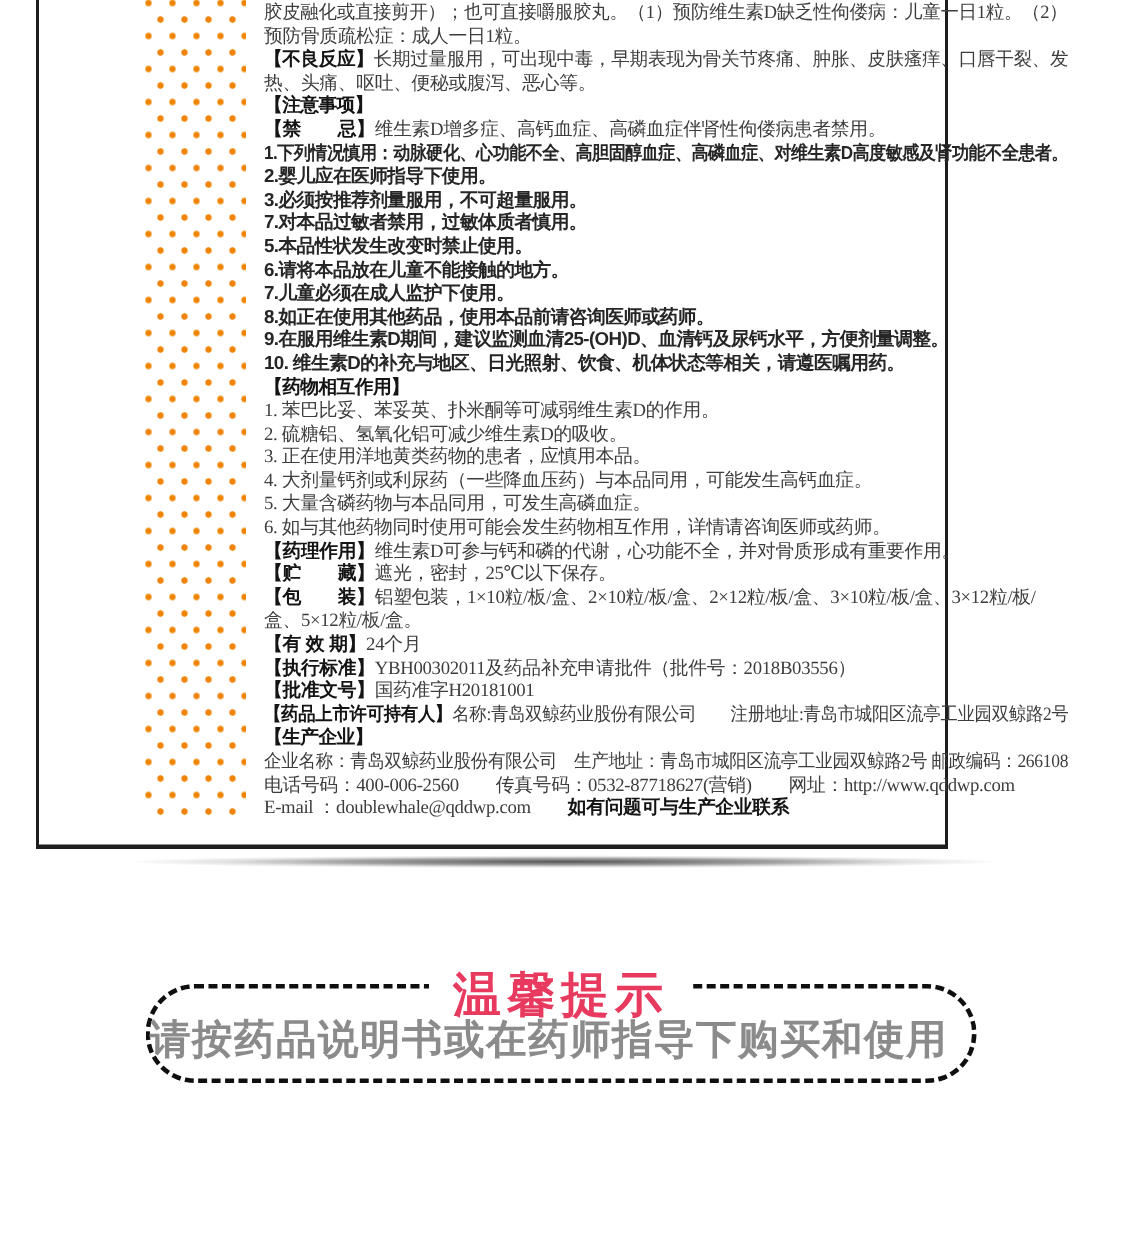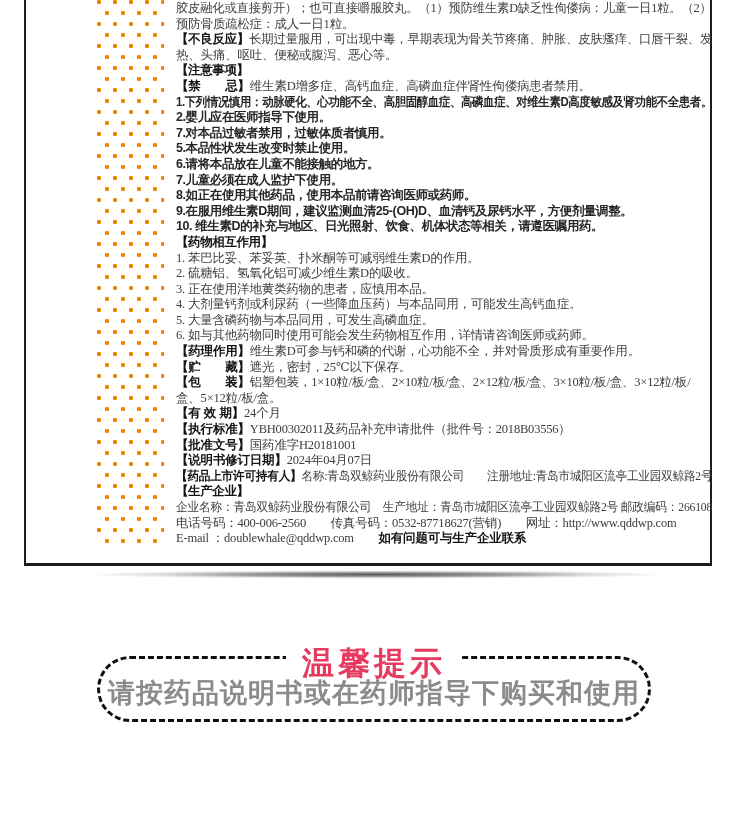--- a/index.html
+++ b/index.html
@@ -8,21 +8,21 @@
     background: #ffffff;
     position: relative;
     overflow: hidden;
     font-family: "Liberation Sans", "DejaVu Sans", sans-serif;
   }
 
   
   .panel {
     position: absolute;
     left: 24px; top: 0;
-    width: 688px; height: 566px;
+    width: 608px; height: 566px;
     box-sizing: border-box;
     background: #ffffff;
     border-left: 2px solid var(--border-dark);
     border-right: 2px solid var(--border-dark);
     border-bottom: 3px solid var(--border-dark);
   }
 
   .dots {
     position: absolute;
     left: 70px; top: 0;
@@ -96,21 +96,20 @@
     font-size: 32px;
     font-weight: bold;
     letter-spacing: 4px;
     color: var(--title-red);
     white-space: nowrap;
   }
   .notice-message {
     position: absolute;
     left: 0; right: 0;
     top: 16px;
-    text-align: center;
     font-size: 27px;
     font-weight: bold;
     letter-spacing: 1px;
     color: var(--message-gray);
     white-space: nowrap;
   }
 </style>
 </head>
 <body>
 
@@ -118,20 +117,21 @@
   <div class="dots"></div>
   <div class="content">
       <div class="line serif" style="transform-origin: 0px 50%; transform: scaleX(0.985294);"><span>胶皮融化或直接剪开）；也可直接嚼服胶丸。（1）预防维生素D缺乏性佝偻病：儿童一日1粒。（2）</span></div>
       <div class="line serif"><span>预防骨质疏松症：成人一日1粒。</span></div>
       <div class="line serif" style="transform-origin: 0px 50%; transform: scaleX(0.990758);"><span class="b">【不良反应】</span><span>长期过量服用，可出现中毒，早期表现为骨关节疼痛、肿胀、皮肤瘙痒、口唇干裂、发</span></div>
       <div class="line serif"><span>热、头痛、呕吐、便秘或腹泻、恶心等。</span></div>
       <div class="line sans"><span class="b">【注意事项】</span></div>
       <div class="line serif"><span class="b">【禁　　忌】</span><span>维生素D增多症、高钙血症、高磷血症伴肾性佝偻病患者禁用。</span></div>
       <div class="line sans" style="transform-origin: 0px 50%; transform: scaleX(0.913118);"><span>1.下列情况慎用：动脉硬化、心功能不全、高胆固醇血症、高磷血症、对维生素D高度敏感及肾功能不全患者。</span></div>
       <div class="line sans"><span>2.婴儿应在医师指导下使用。</span></div>
+      <div class="line sans"><span>3.必须按推荐剂量服用，不可超量服用。</span></div>
       <div class="line sans"><span>7.对本品过敏者禁用，过敏体质者慎用。</span></div>
       <div class="line sans"><span>5.本品性状发生改变时禁止使用。</span></div>
       <div class="line sans"><span>6.请将本品放在儿童不能接触的地方。</span></div>
       <div class="line sans"><span>7.儿童必须在成人监护下使用。</span></div>
       <div class="line sans"><span>8.如正在使用其他药品，使用本品前请咨询医师或药师。</span></div>
       <div class="line sans"><span>9.在服用维生素D期间，建议监测血清25-(OH)D、血清钙及尿钙水平，方便剂量调整。</span></div>
       <div class="line sans"><span>10. 维生素D的补充与地区、日光照射、饮食、机体状态等相关，请遵医嘱用药。</span></div>
       <div class="line sans"><span class="b">【药物相互作用】</span></div>
       <div class="line serif"><span>1. 苯巴比妥、苯妥英、扑米酮等可减弱维生素D的作用。</span></div>
       <div class="line serif"><span>2. 硫糖铝、氢氧化铝可减少维生素D的吸收。</span></div>
@@ -139,21 +139,20 @@
       <div class="line serif"><span>4. 大剂量钙剂或利尿药（一些降血压药）与本品同用，可能发生高钙血症。</span></div>
       <div class="line serif"><span>5. 大量含磷药物与本品同用，可发生高磷血症。</span></div>
       <div class="line serif"><span>6. 如与其他药物同时使用可能会发生药物相互作用，详情请咨询医师或药师。</span></div>
       <div class="line serif"><span class="b">【药理作用】</span><span>维生素D可参与钙和磷的代谢，心功能不全，并对骨质形成有重要作用。</span></div>
       <div class="line serif"><span class="b">【贮　　藏】</span><span>遮光，密封，25℃以下保存。</span></div>
       <div class="line serif"><span class="b">【包　　装】</span><span>铝塑包装，1×10粒/板/盒、2×10粒/板/盒、2×12粒/板/盒、3×10粒/板/盒、3×12粒/板/</span></div>
       <div class="line serif"><span>盒、5×12粒/板/盒。</span></div>
       <div class="line serif"><span class="b">【有 效 期】</span><span>24个月</span></div>
       <div class="line serif"><span class="b">【执行标准】</span><span>YBH00302011及药品补充申请批件（批件号：2018B03556）</span></div>
       <div class="line serif"><span class="b">【批准文号】</span><span>国药准字H20181001</span></div>
-      <div class="line serif"><span class="b">【说明书修订日期】</span><span>2024年04月07日</span></div>
       <div class="line serif" style="transform-origin: 0px 50%; transform: scaleX(0.927336);"><span class="b">【药品上市许可持有人】</span><span>名称:青岛双鲸药业股份有限公司　　注册地址:青岛市城阳区流亭工业园双鲸路2号</span></div>
       <div class="line sans"><span class="b">【生产企业】</span></div>
       <div class="line serif" style="transform-origin: 0px 50%; transform: scaleX(0.933798);"><span>企业名称：青岛双鲸药业股份有限公司　生产地址：青岛市城阳区流亭工业园双鲸路2号 邮政编码：266108</span></div>
       <div class="line serif"><span>电话号码：400-006-2560　　传真号码：0532-87718627(营销)　　网址：http://www.qddwp.com</span></div>
       <div class="line serif"><span>E-mail ：doublewhale@qddwp.com　　</span><span class="b">如有问题可与生产企业联系</span></div>
     </div>
 </div>
 
 <div class="panel-shadow"></div>
 

